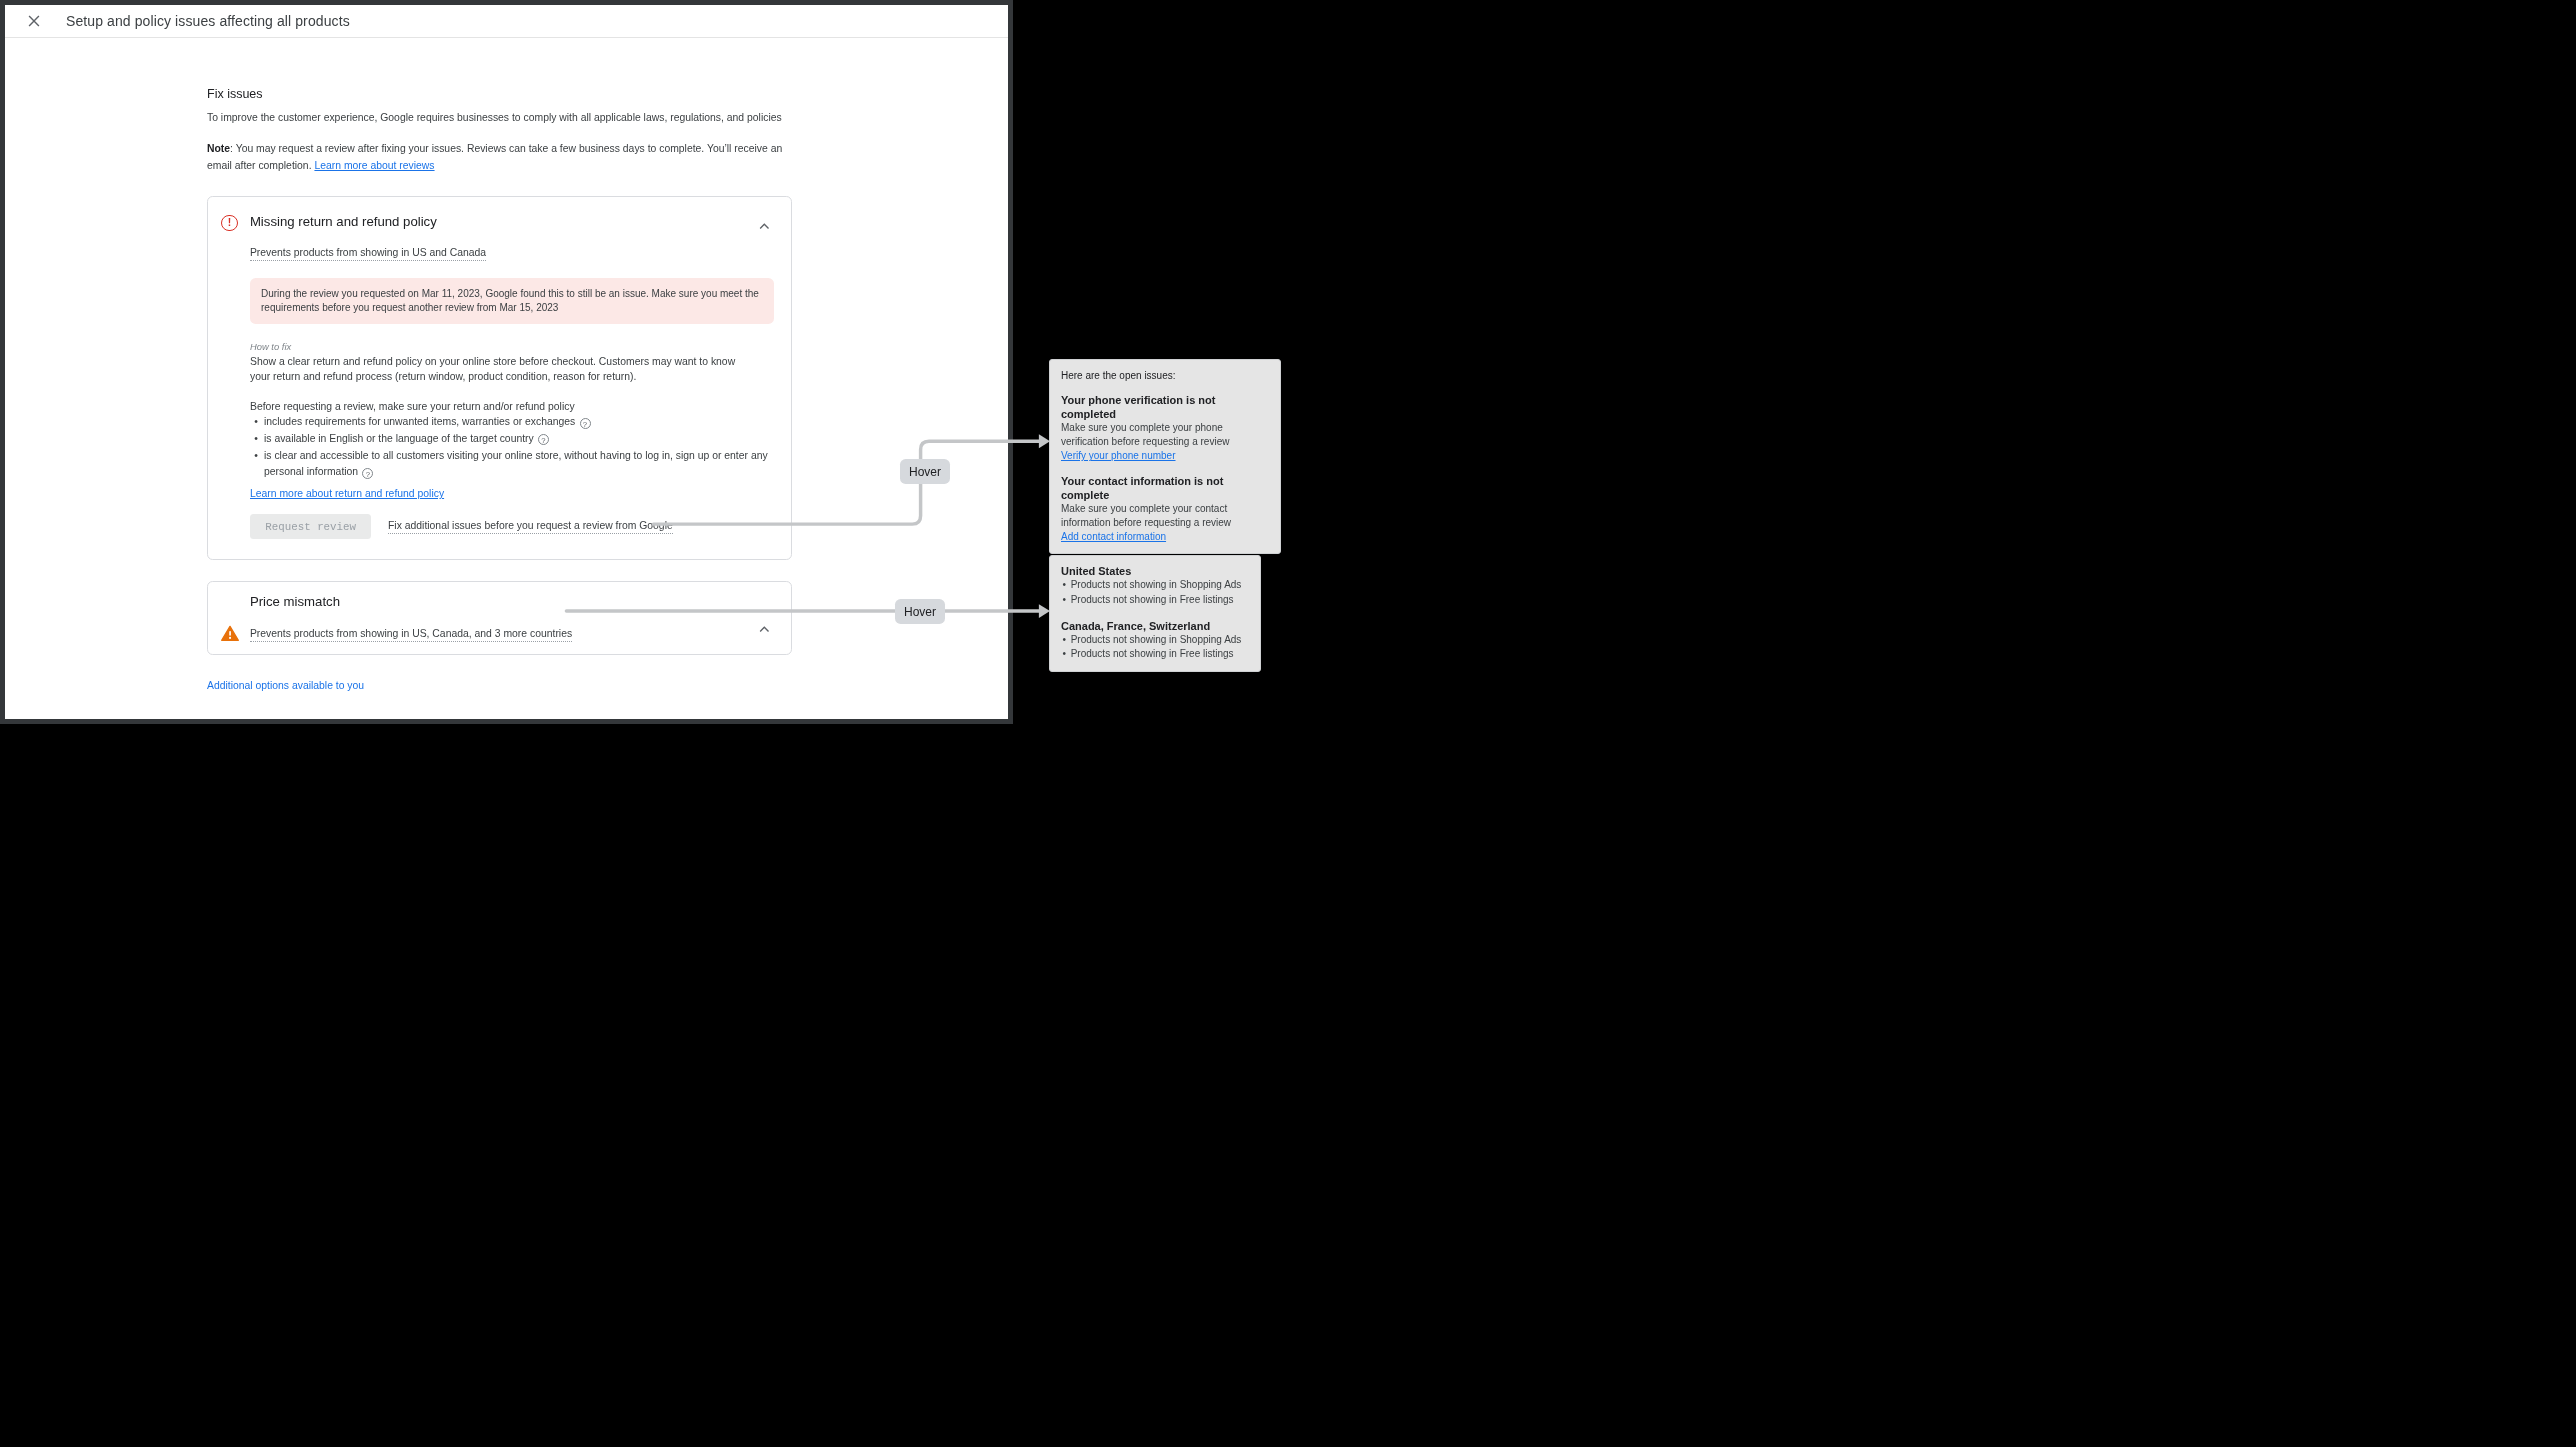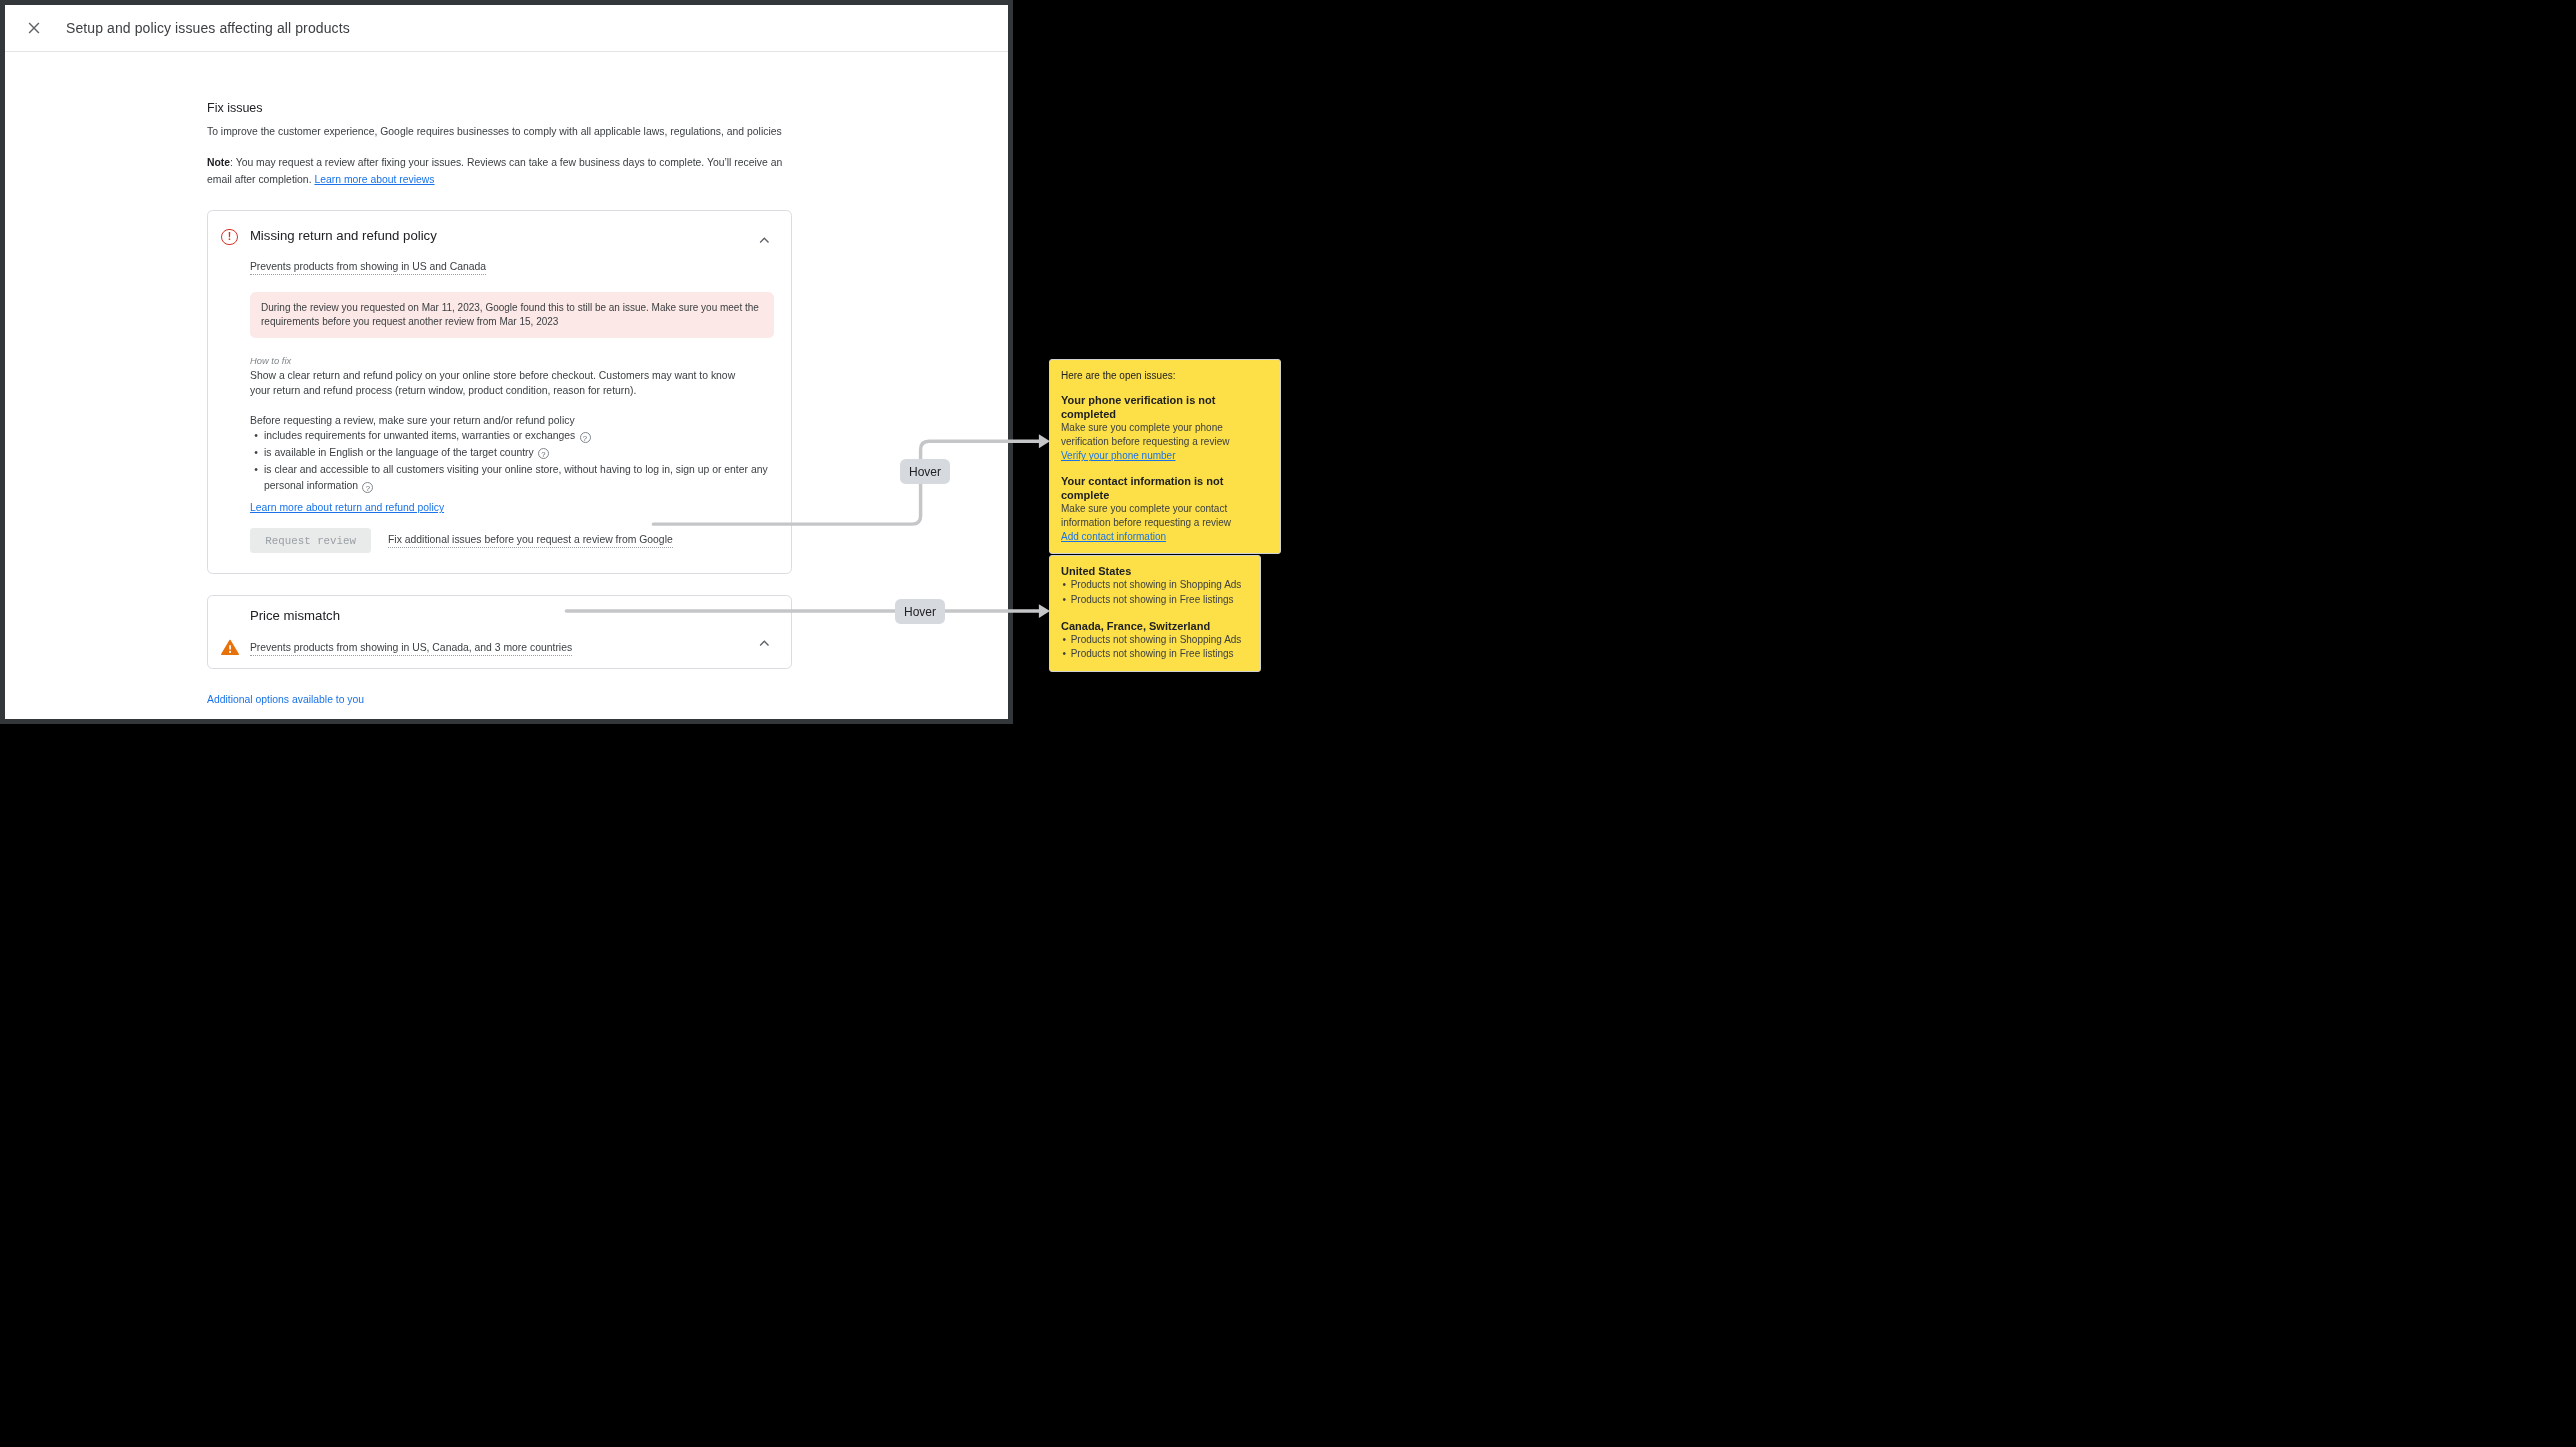--- a/index.html
+++ b/index.html
@@ -10,21 +10,21 @@
     background: #000; overflow: hidden;
   }
 
   
   .dialog-frame {
     position: absolute; left: 0; top: 0;
     width: 1013px; height: 724px;
     border: 5.6px solid #34373a; background: #fff; z-index: 1;
   }
   .dlg-header {
-    height: 47px; display: flex; align-items: center;
+    height: 33px; display: flex; align-items: center;
     border-bottom: 0.7px solid #e4e4e4; padding: 0 18px;
   }
   .close-btn {
     width: 22px; height: 22px; border: none; background: transparent;
     cursor: pointer; display: flex; align-items: center; justify-content: center;
   }
   .dlg-title { font-size: 14px; font-weight: 400; color: #3c4043; margin-left: 21px; letter-spacing: 0.1px; }
 
   .content { padding: 49px 0 0 202px; width: 810px; }
 
@@ -89,21 +89,21 @@
   
   .connectors { position: absolute; left: 0; top: 0; z-index: 2; pointer-events: none; }
   .hover-chip {
     position: absolute; z-index: 3; background: #d6d9dd; color: #202124;
     border-radius: 5.6px; font-size: 12px; padding: 5.6px 9px;
   }
   .chip1 { left: 900px; top: 459px; }
   .chip2 { left: 895px; top: 599px; }
 
   .tooltip {
-    position: absolute; z-index: 3; background: #fde047;
+    position: absolute; z-index: 3; background: #e5e5e5;
     border: 0.7px solid #cfd1d3; border-radius: 3px;
     color: #202124;
   }
   .tooltip1 { left: 1049px; top: 359px; width: 232px; padding: 9px 11px 9.7px; }
   .tooltip2 { left: 1049px; top: 555px; width: 212px; padding: 8.4px 11px 9.7px; }
   .tt-intro { font-size: 10px; line-height: 14px; color: #202124; }
   .tt-item { margin-top: 10.4px; }
   .tt-title { font-size: 11px; line-height: 14px; font-weight: 700; color: #202124; }
   .tt-body { font-size: 10px; line-height: 14px; color: #3c4043; max-width: 209px; }
   .tt-link { display: inline-block; font-size: 10px; line-height: 14px; }

